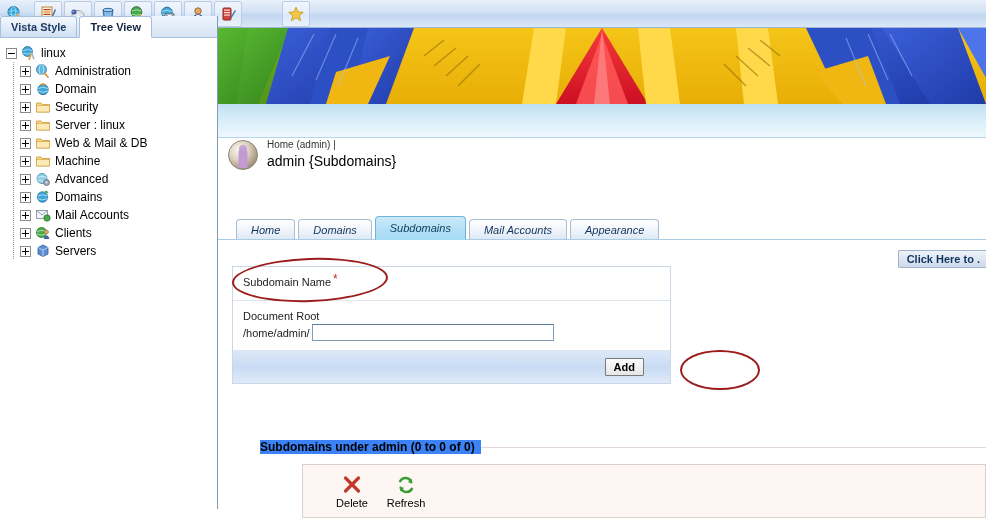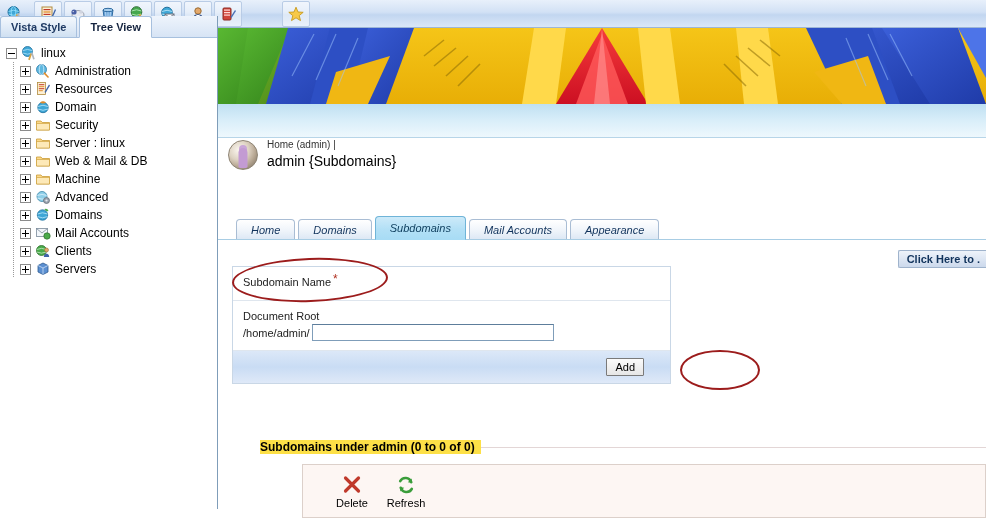--- a/index.html
+++ b/index.html
@@ -162,27 +162,27 @@
     border-top:4px solid #000;display:block;
   }
   .prefix{font-size:11px;color:#222;margin-right:2px;}
   #docroot{width:242px;}
   #actionbar{
     height:32px;background:linear-gradient(to bottom,#dce8f8 0%,#c9dcf4 50%,#dfe9f8 100%);
     display:flex;align-items:center;justify-content:flex-end;padding-right:26px;
     box-sizing:border-box;
   }
   #addbtn{
-    font-family:"Liberation Sans",sans-serif;font-size:11px;font-weight:normal;color:#000;
+    font-family:"Liberation Sans",sans-serif;font-size:11px;font-weight:bold;color:#000;
     background:linear-gradient(to bottom,#fbfbfb,#e6e6e6);
     border:1px solid #7a7a7a;padding:2px 8px;border-radius:1px;cursor:pointer;
   }
 
   
-  #listtitle{position:absolute;left:42px;top:412px;font-size:12px;font-weight:bold;color:#000;background:#fde047;padding-right:6px;z-index:2;white-space:nowrap;}
+  #listtitle{position:absolute;left:42px;top:412px;font-size:12px;font-weight:bold;color:#000;background:#3b82f6;padding-right:6px;z-index:2;white-space:nowrap;}
   #listrule{position:absolute;left:42px;top:419px;width:726px;height:1px;background:#e3d6d6;}
   #listbox{
     position:absolute;left:84px;top:436px;width:684px;height:54px;
     background:#fdf6f3;border:1px solid #dcd0ca;box-sizing:border-box;
     display:flex;align-items:center;padding-left:22px;
   }
   .cmdbtn{width:54px;text-align:center;cursor:pointer;}
   .cmdicon{height:22px;display:flex;align-items:center;justify-content:center;}
   .cmdlabel{font-size:11px;color:#000;margin-top:1px;}
 
@@ -293,33 +293,20 @@
       <div class="tguide"></div>
       <div class="plus expand"></div>
       <svg class="titree" viewBox="0 0 16 16">
         <circle cx="6.5" cy="6.5" r="5" fill="#5fb8e0" stroke="#2a7ba8" stroke-width="0.8"></circle>
         <ellipse cx="6.5" cy="6.5" rx="2.2" ry="5" fill="none" stroke="#dff3ff" stroke-width="0.7"></ellipse>
         <path d="M9.5 9 L14 14 L13 15 L8.5 10.5 Z" fill="#e08b2a"></path>
       </svg>
       <span class="tlabel">Administration</span>
     </div>
 
-    <div class="trow child">
-      <div class="tguide"></div>
-      <div class="plus expand"></div>
-      <svg class="titree" viewBox="0 0 16 16">
-        <rect x="2.5" y="1.5" width="8" height="12" fill="#fdf0d5" stroke="#b08a3e" stroke-width="0.8"></rect>
-        <rect x="3.8" y="3.2" width="5.5" height="1" fill="#c0392b"></rect>
-        <rect x="3.8" y="5.2" width="5.5" height="1" fill="#e08b2a"></rect>
-        <rect x="3.8" y="7.2" width="5.5" height="1" fill="#c0392b"></rect>
-        <rect x="3.8" y="9.2" width="4" height="1" fill="#e08b2a"></rect>
-        <path d="M9.5 11 L14 3.5 L15 4.5 L10.5 12 Z" fill="#3e63a8"></path>
-      </svg>
-      <span class="tlabel">Resources</span>
-    </div>
 
     <div class="trow child">
       <div class="tguide"></div>
       <div class="plus expand"></div>
       <svg class="titree" viewBox="0 0 16 16">
         <circle cx="8" cy="8.5" r="5.2" fill="#3fa7d6" stroke="#1f6f9c" stroke-width="0.8"></circle>
         <path d="M3 7.5 Q8 5 13 7.5 M3 10 Q8 12.5 13 10" stroke="#cdefff" fill="none" stroke-width="0.7"></path>
         <path d="M5 3.5 Q8 1 11 3.5 Q8 5.5 5 3.5 Z" fill="#e08b2a"></path>
       </svg>
       <span class="tlabel">Domain</span>

